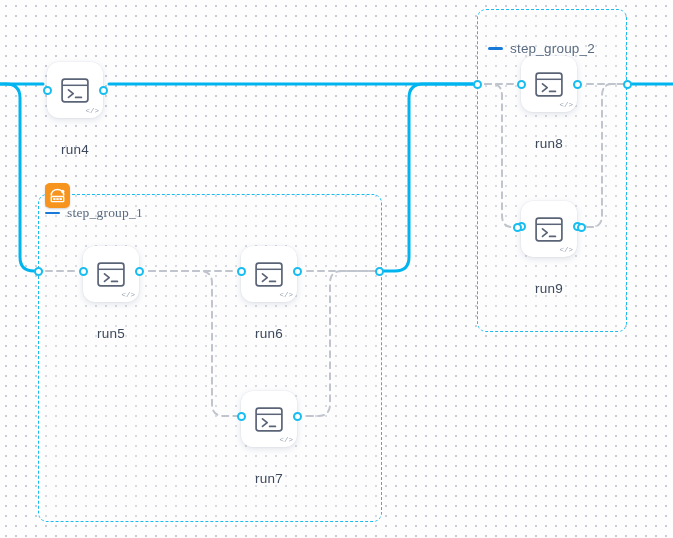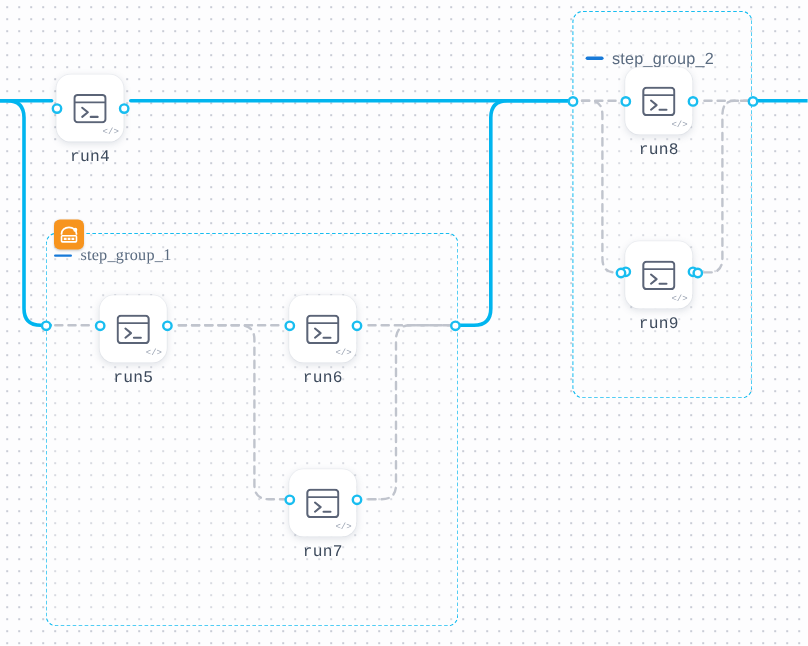--- a/index.html
+++ b/index.html
@@ -51,24 +51,23 @@
     box-shadow:0 2px 6px rgba(80,95,120,0.17), 0 0 0 0.6px rgba(150,160,180,0.10);
     display:flex;align-items:center;justify-content:center;
   }
   .node-card svg.termicon{display:block;}
   .code-badge{
     position:absolute;right:4px;bottom:3px;
     font-size:7.5px;line-height:1;color:#9aa3b2;
     font-family:"Liberation Mono", monospace;
   }
   .node-label{
-    margin-top:6px;text-align:center;
+    margin-top:24px;text-align:center;
     font-size:13.5px;color:#3d4a5c;letter-spacing:0.2px;
     white-space:nowrap;
-    font-family:Liberation Mono, monospace;
   }
   
   .port{
     position:absolute;width:9px;height:9px;border-radius:50%;
     background:#ffffff;border:2.2px solid #18bdf0;
     box-sizing:border-box;
   }
 </style>
 </head>
 <body>

